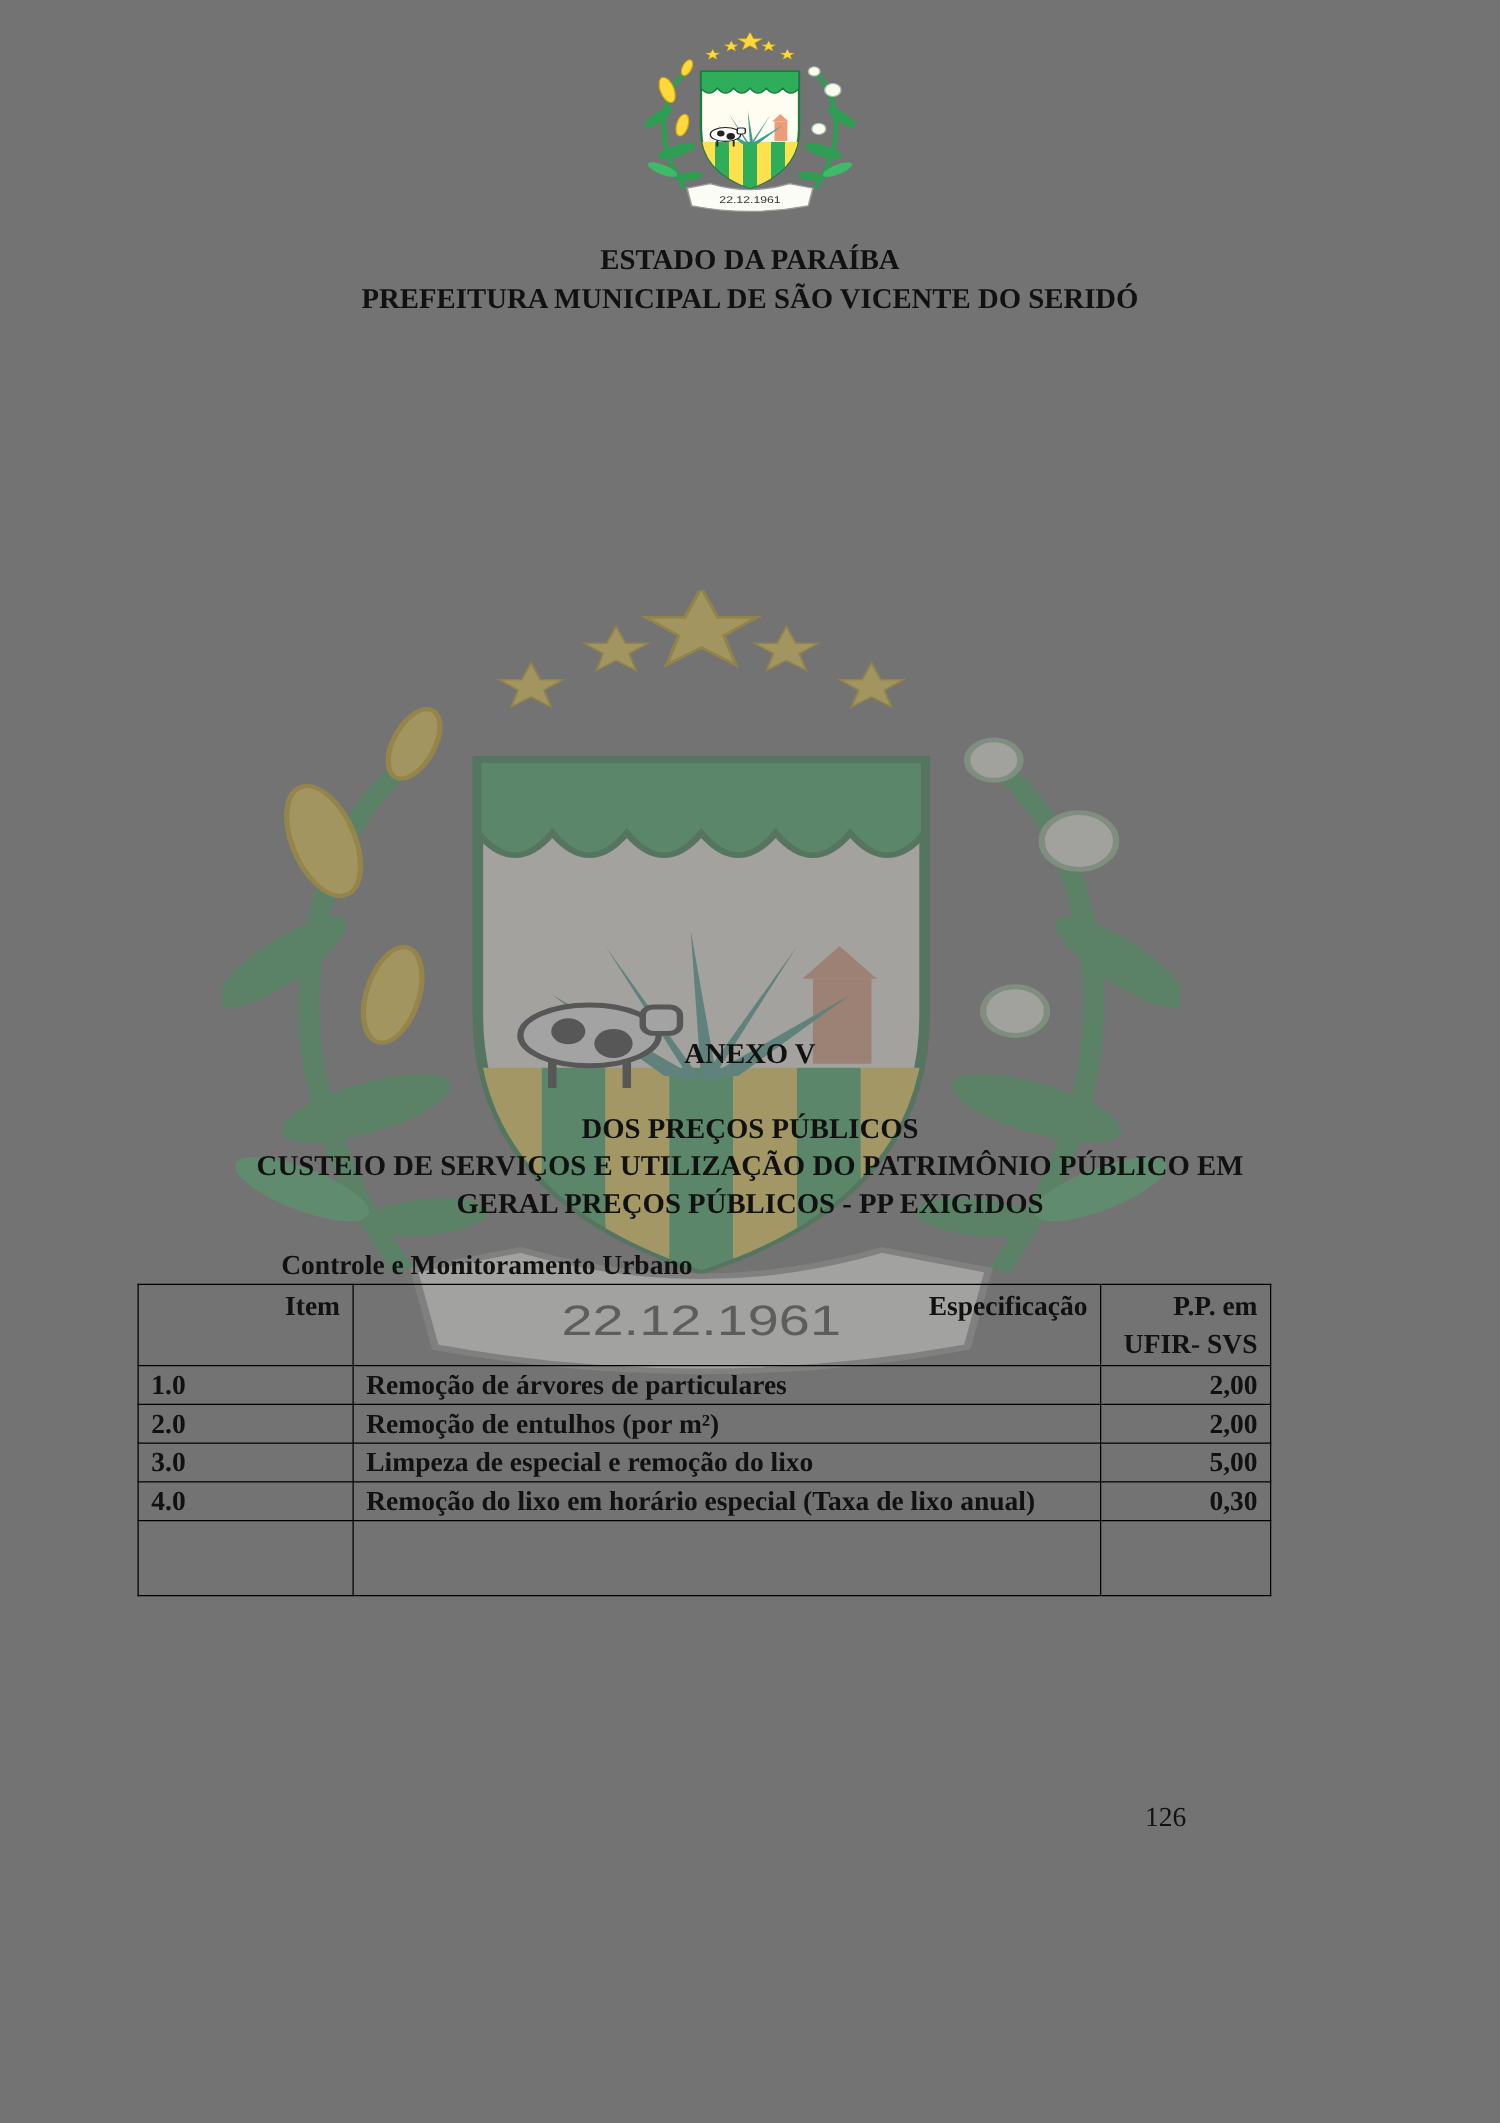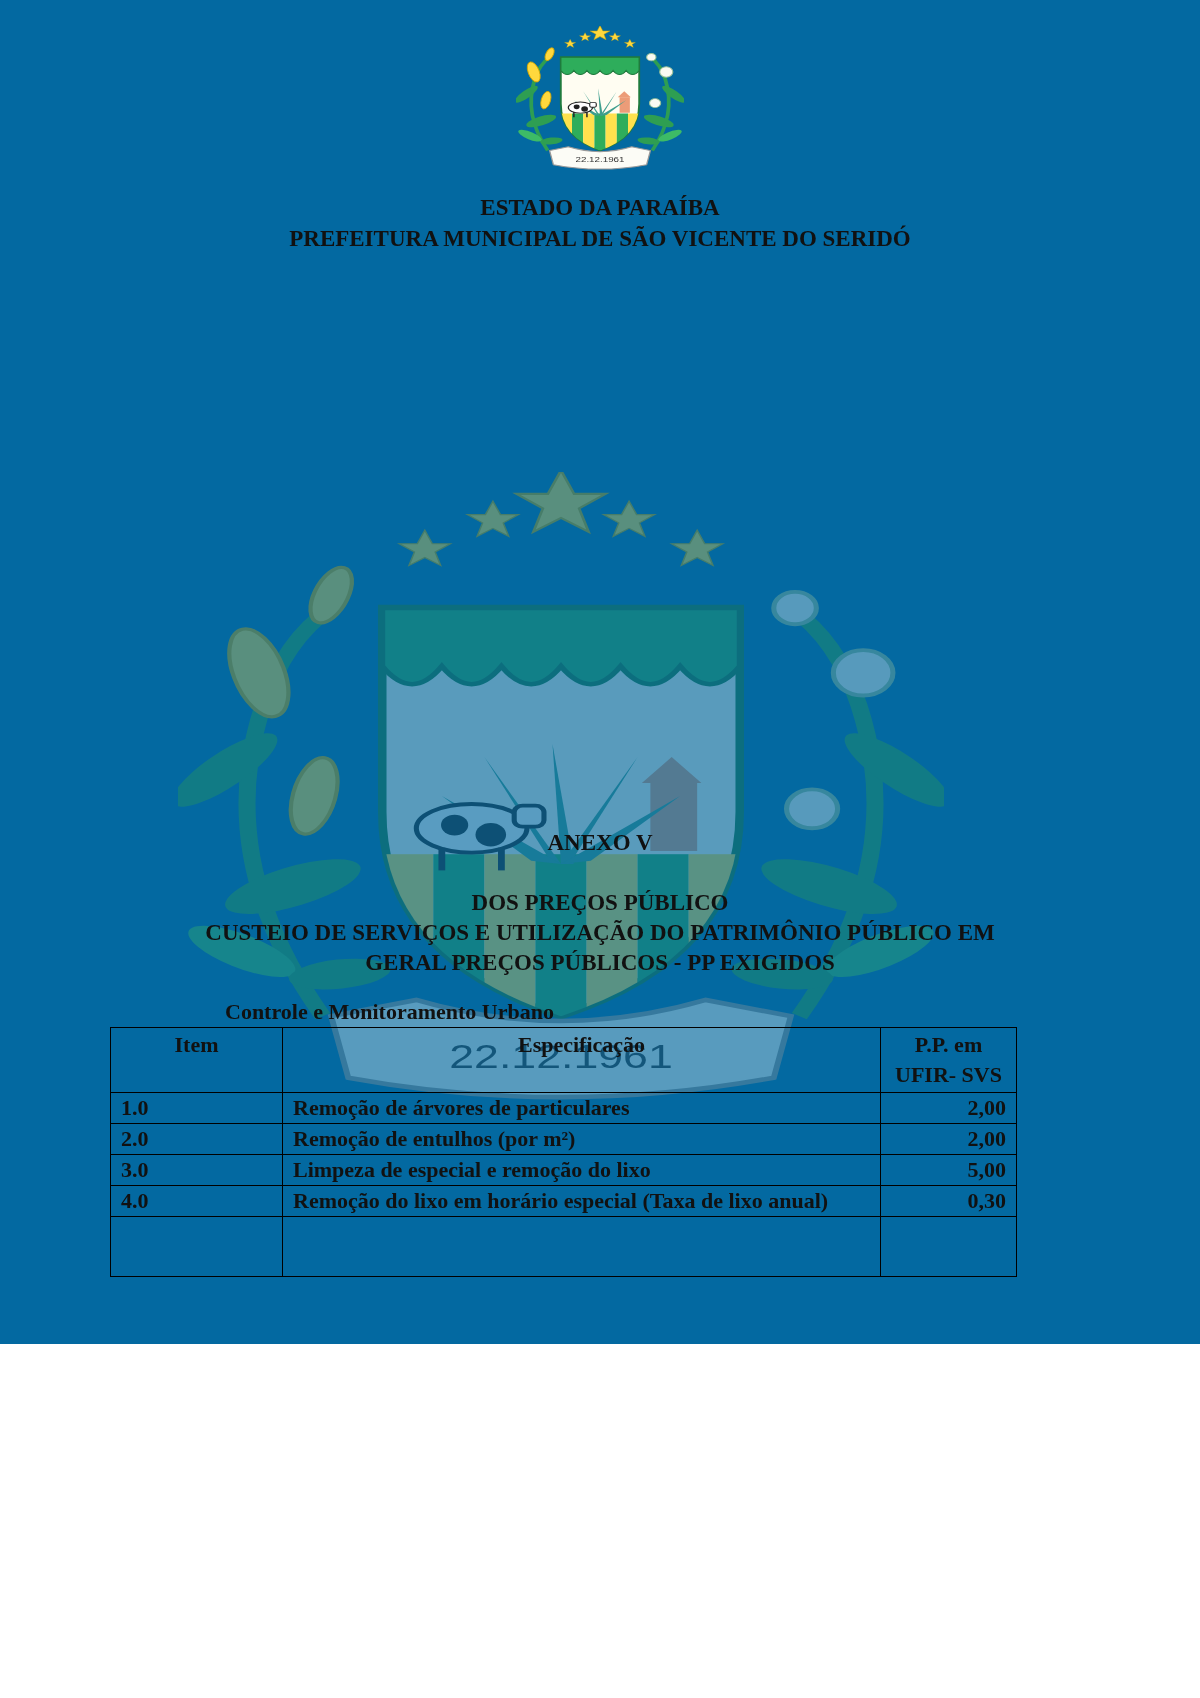--- a/index.html
+++ b/index.html
@@ -1,22 +1,22 @@
 <!DOCTYPE html>
 <html><head>
 <meta charset="utf-8">
 <style>
   * { margin: 0; padding: 0; box-sizing: border-box; }
   html, body { background: #ffffff; }
   .page {
     position: relative;
     width: 1200px;
-    height: 1344px;
+    height: 1698px;
     margin: 0 auto;
-    background: #0369a1;
+    background: #737373;
     font-family: "Liberation Serif", serif;
     color: #111;
     overflow: hidden;
   }
   .crest {
     position: absolute;
     top: 26px;
     left: 50%;
     transform: translateX(-50%);
     width: 168px;
@@ -78,21 +78,21 @@
     table-layout: fixed;
   }
   table.prices th, table.prices td {
     border: 1.6px solid #000;
     padding: 2px 10px;
     vertical-align: top;
     font-weight: bold;
   }
   table.prices th {
     font-weight: bold;
-    text-align: center;
+    text-align: right;
     height: 62px;
     line-height: 30px;
   }
   th.col-pp { text-align: center; }
   td.cell-item { height: 31px; }
   td.cell-value { text-align: right; }
   tr.empty-row td { height: 60px; }
   .page-number {
     position: absolute;
     top: 1441px;
@@ -200,21 +200,21 @@
     </div>
 
     <div class="header-block">
       <div>ESTADO DA PARAÍBA</div>
       <div>PREFEITURA MUNICIPAL DE SÃO VICENTE DO SERIDÓ</div>
     </div>
 
     <div class="annex-title">ANEXO V</div>
 
     <div class="subtitle-block">
-      <div>DOS PREÇOS PÚBLICO</div>
+      <div>DOS PREÇOS PÚBLICOS</div>
       <div>CUSTEIO DE SERVIÇOS E UTILIZAÇÃO DO PATRIMÔNIO PÚBLICO EM</div>
       <div>GERAL PREÇOS PÚBLICOS - PP EXIGIDOS</div>
     </div>
 
     <div class="section-title">Controle e Monitoramento Urbano</div>
 
     <table class="prices">
       <colgroup>
         <col style="width:172px">
         <col style="width:598px">

